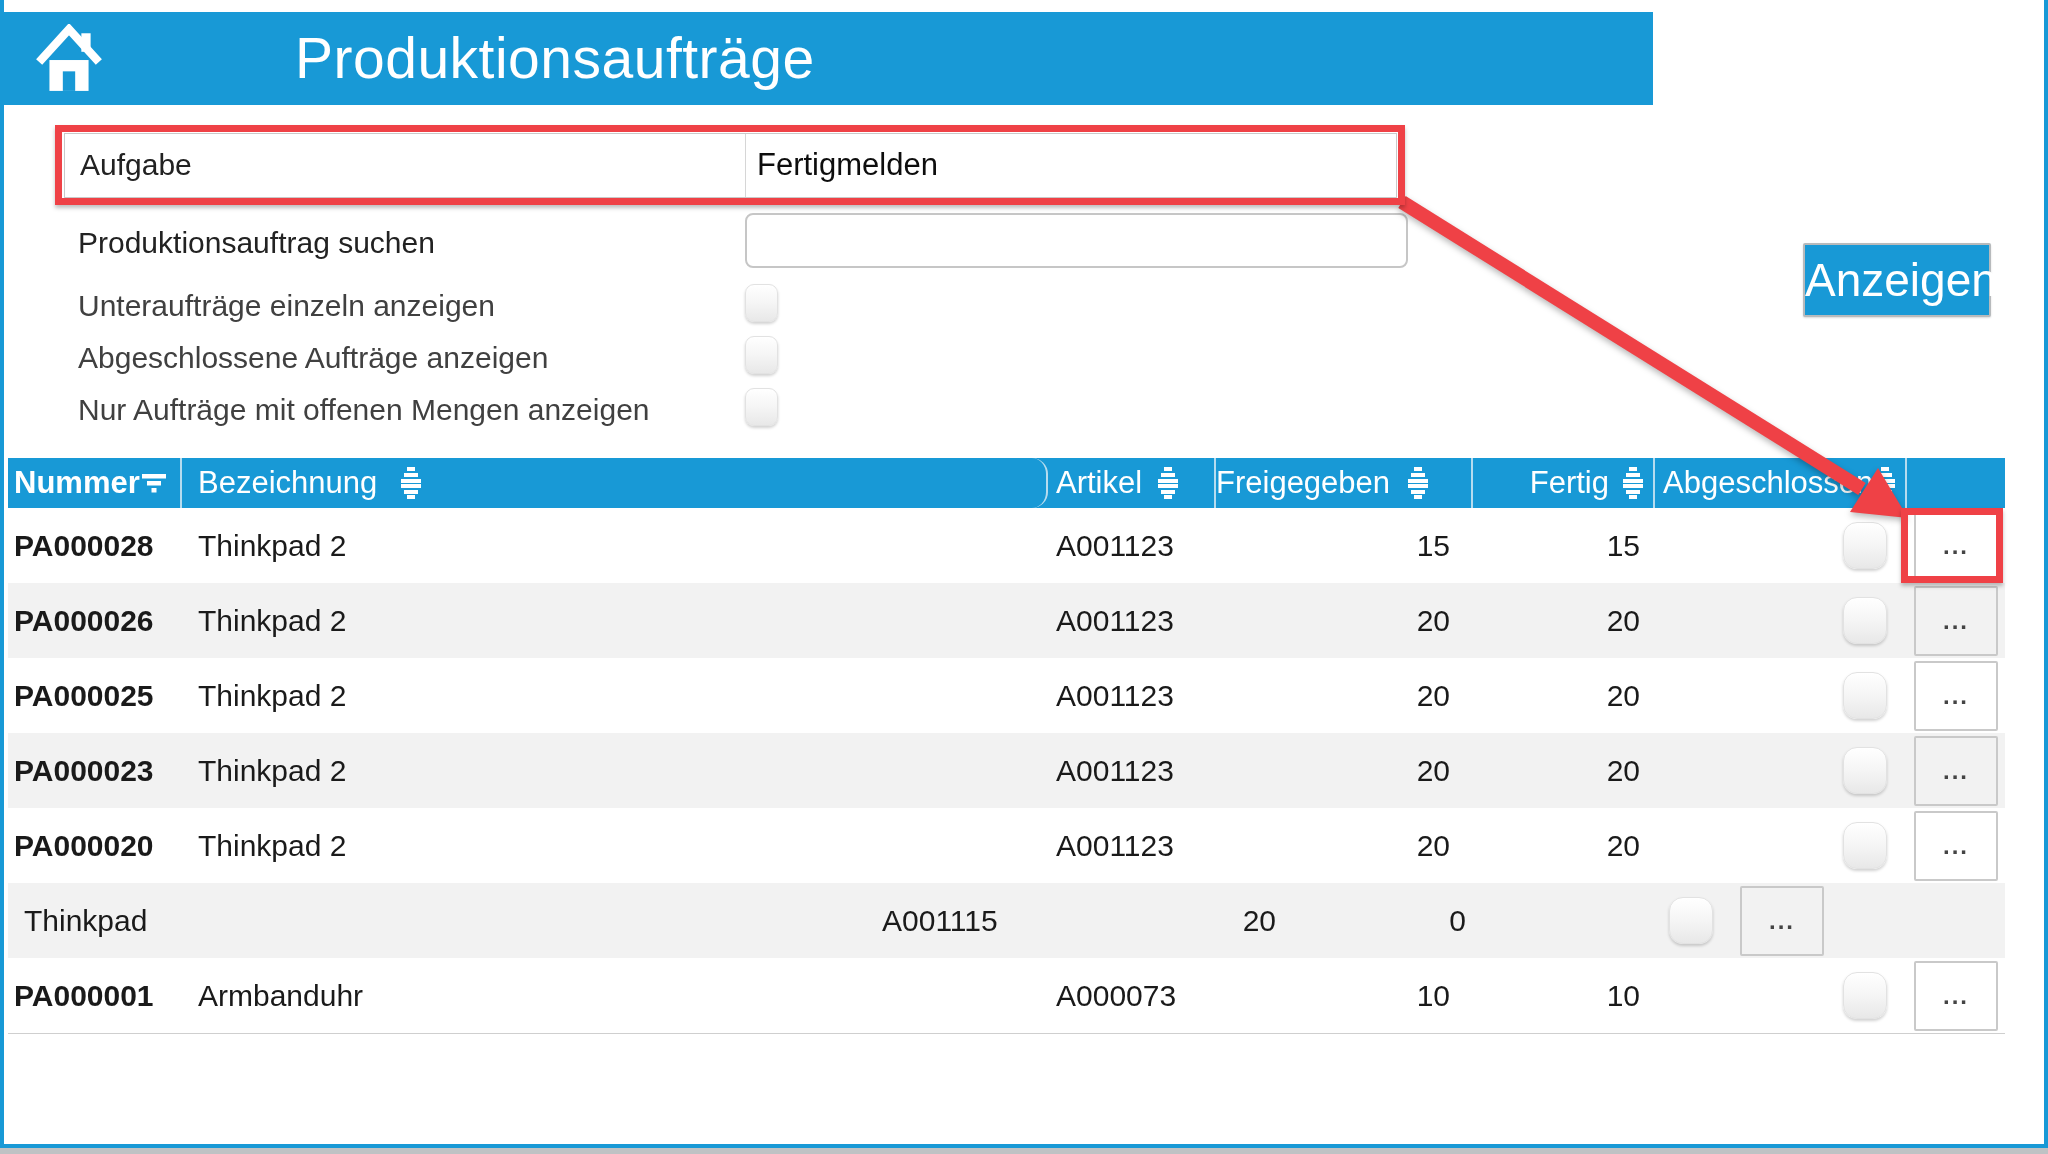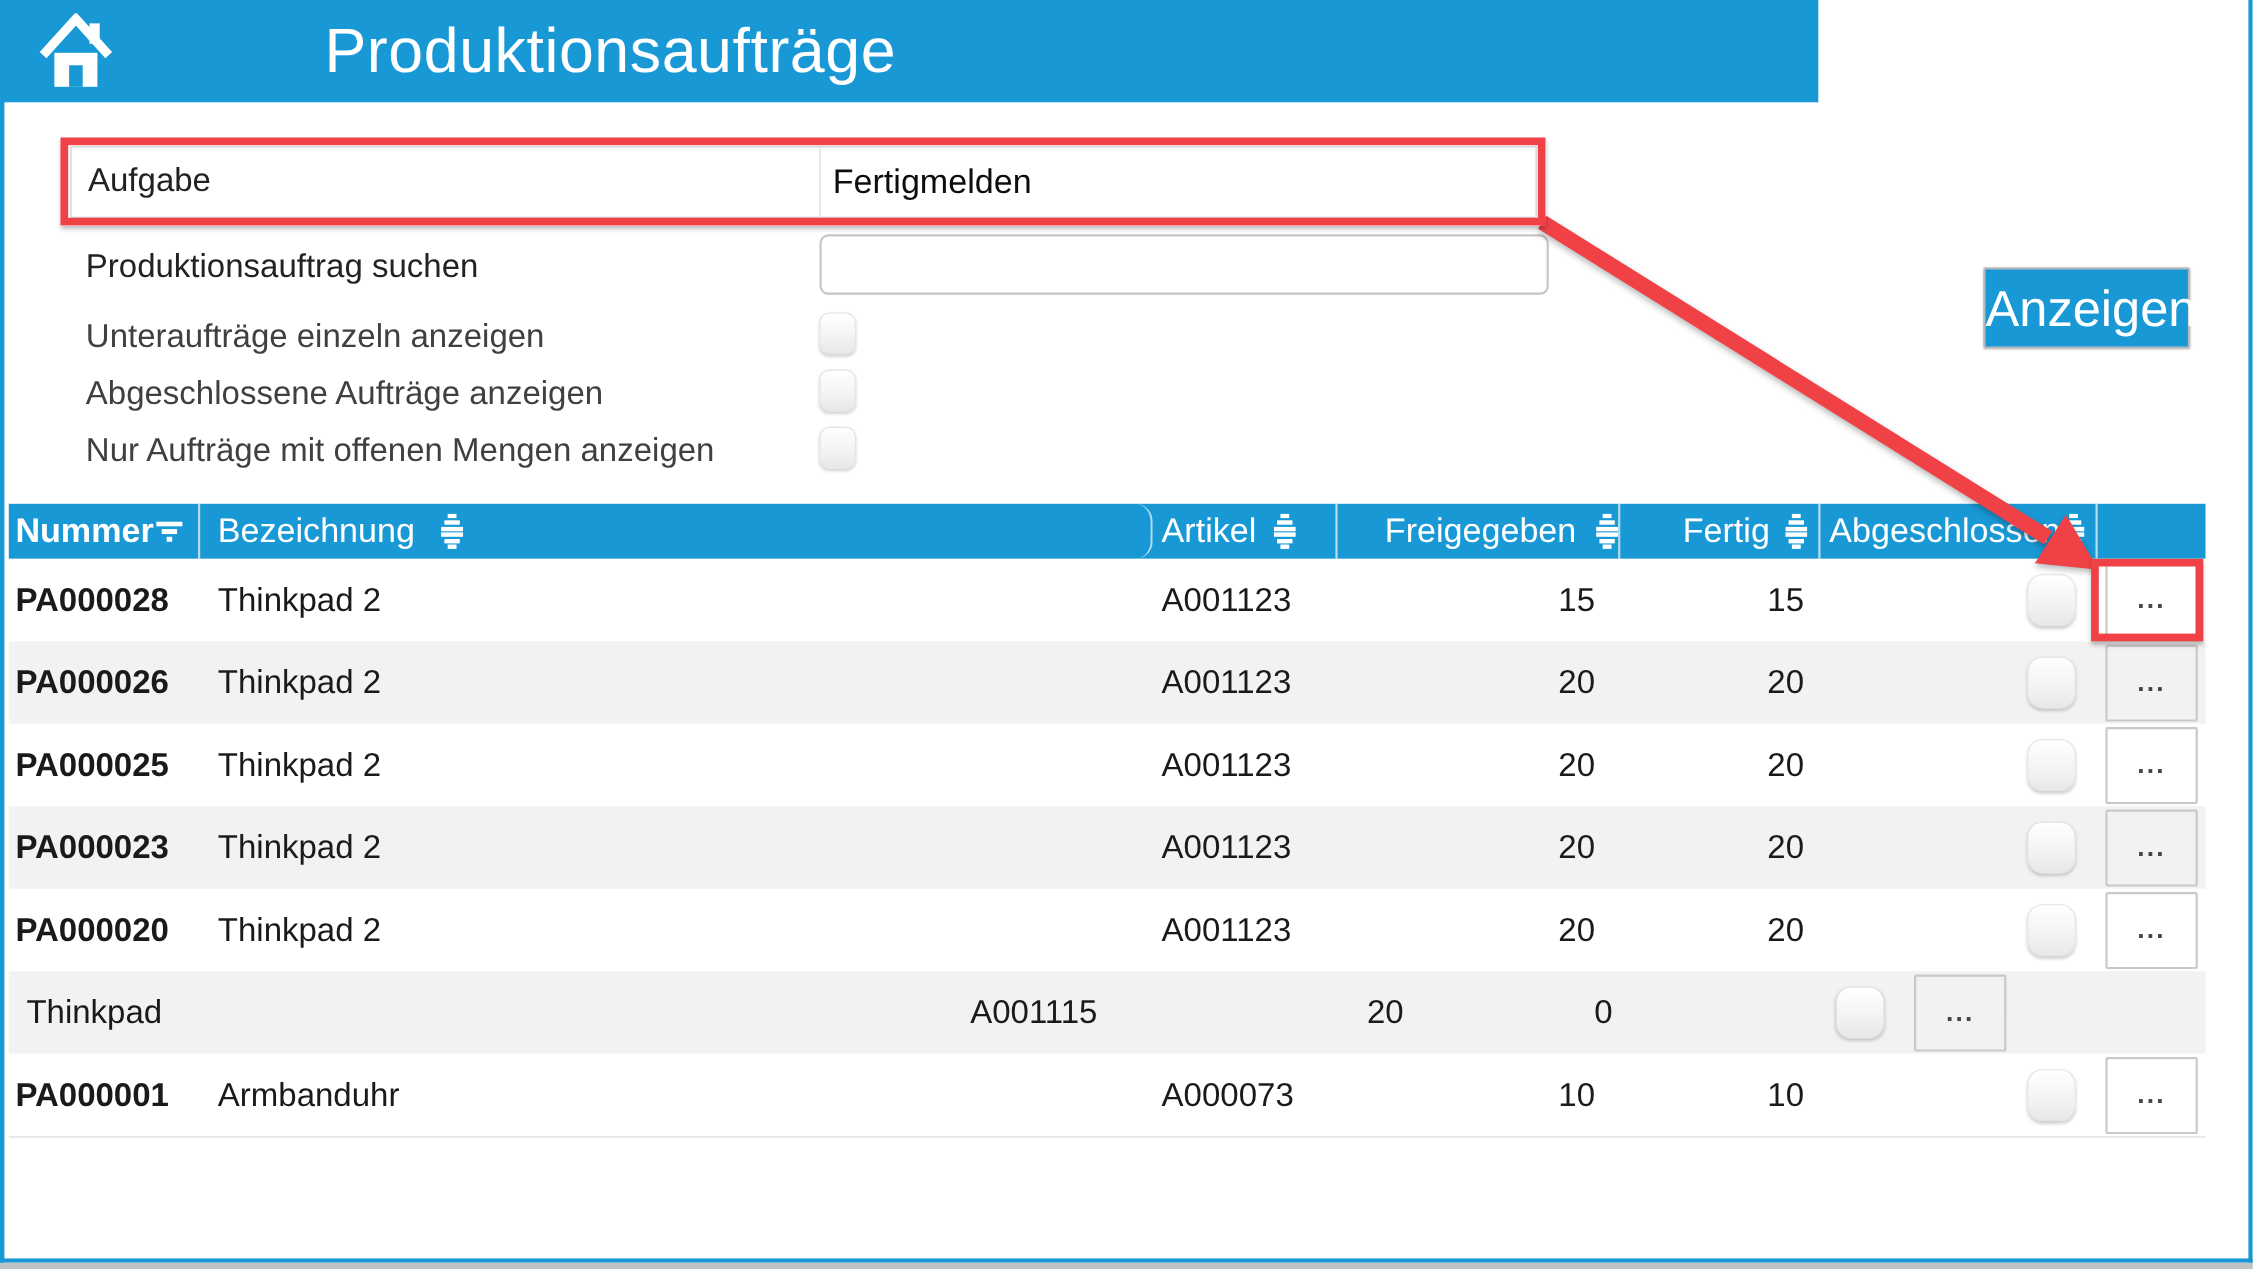--- a/index.html
+++ b/index.html
@@ -23,21 +23,21 @@
     background:#ffffff;
     overflow:hidden;
   }
   .edge{position:absolute;background:var(--accent);z-index:5;}
   .edge-left{left:0;top:0;width:4px;height:1148px;}
   .edge-right{right:0;top:0;width:4px;height:1148px;}
   .edge-bottom{left:0;top:1144px;width:2048px;height:4px;}
 
   
   .topbar{
-    position:absolute;left:0;top:0;width:1653px;height:93px;
+    position:absolute;left:0;top:12px;width:1653px;height:93px;
     background:var(--accent);z-index:6;
   }
   .home-btn{position:absolute;left:36px;top:12px;width:66px;height:70px;cursor:pointer;}
   .page-title{
     position:absolute;left:295px;top:0;height:93px;line-height:92px;
     font-size:57px;font-weight:400;color:#ffffff;letter-spacing:.5px;white-space:nowrap;
   }
   .tools-btn{position:absolute;left:1831px;top:9px;width:76px;height:76px;cursor:pointer;}
   .download-btn{position:absolute;left:1958px;top:13px;width:44px;height:70px;cursor:pointer;}
 
@@ -99,21 +99,21 @@
   .w-fertig{width:182px;}
   .w-abgeschlossen{width:252px;}
   .w-actions{width:98px;}
 
   .h-nummer{padding-left:6px;padding-right:14px;}
   .h-nummer .icon{margin-left:auto;}
   .h-bezeichnung{padding-left:16px;}
   .h-bezeichnung .icon{margin-left:24px;}
   .h-artikel{padding-left:8px;}
   .h-artikel .icon{margin-left:16px;}
-  .h-freigegeben{justify-content:flex-end;padding-right:0;}
+  .h-freigegeben{justify-content:flex-start;padding-right:12px;}
   .h-freigegeben .icon{margin-left:18px;}
   .h-fertig{justify-content:flex-end;padding-right:10px;}
   .h-fertig .icon{margin-left:14px;}
   .h-abgeschlossen{padding-left:8px;padding-right:10px;}
   .h-abgeschlossen .icon{margin-left:auto;}
 
   .c-nummer{padding-left:6px;}
   .c-bezeichnung{padding-left:16px;}
   .c-artikel{padding-left:8px;}
   .c-freigegeben{justify-content:flex-end;padding-right:23px;}

